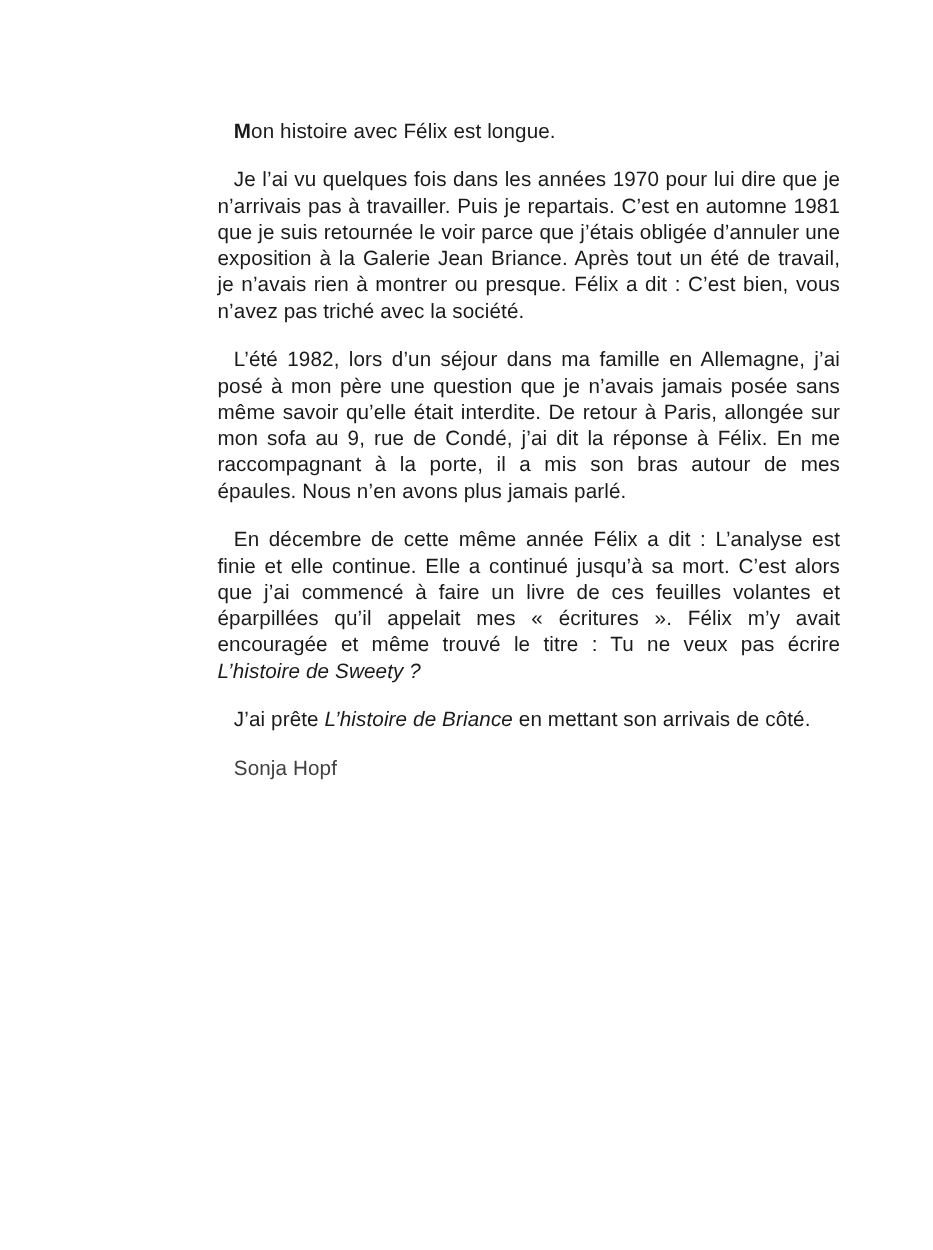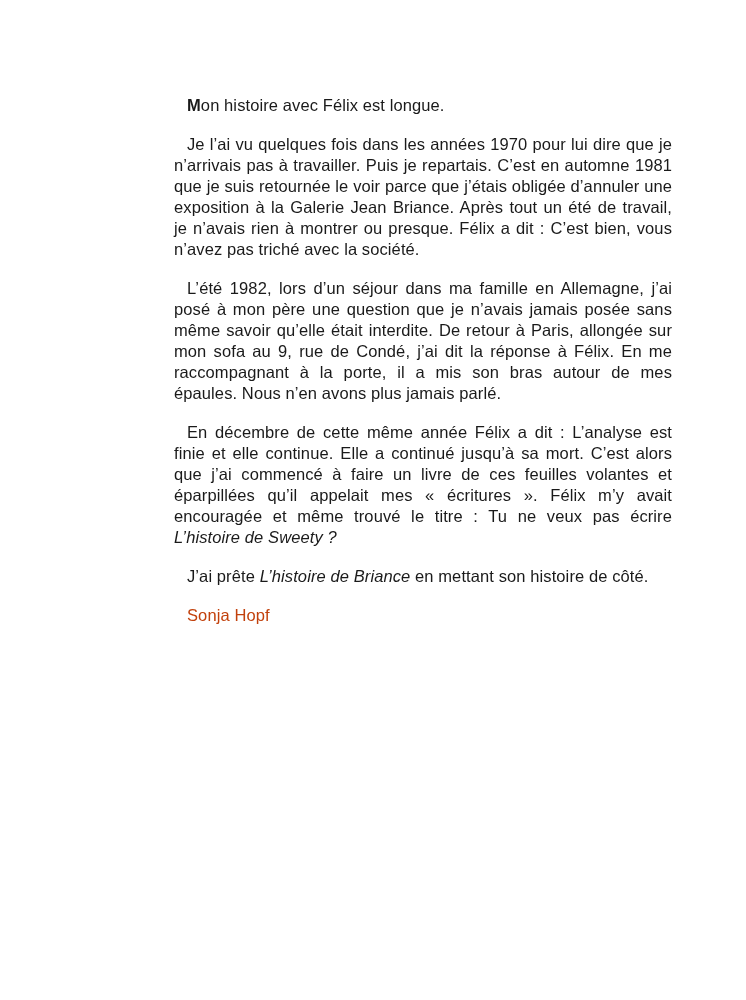--- a/index.html
+++ b/index.html
@@ -36,39 +36,39 @@
   }
   .text-block p em {
   }
   .signature {
     margin: 3px 0 0 0;
     font-size: 16.5px;
     line-height: 21px;
     text-align: right;
     text-indent: 0;
     padding-right: 12px;
-    color: #c2410c;
+    color: #404040;
   }
   .scan-artifact {
     position: absolute;
     left: 335px;
     top: 948px;
     width: 80px;
     height: 42px;
     background: #fcfcf3;
   }
 </style>
 </head>
 <body>
 
 <div class="page">
   <div class="text-block">
     <div id="paragraphs">
         <p><strong>M</strong><span>on histoire avec Félix est longue.</span></p>
         <p><span>Je l’ai vu quelques fois dans les années 1970 pour lui dire que je n’arrivais pas à travailler. Puis je repartais. C’est en automne 1981 que je suis retournée le voir parce que j’étais obligée d’annuler une exposition à la Galerie Jean Briance. Après tout un été de travail, je n’avais rien à montrer ou presque. Félix a dit : C’est bien, vous n’avez pas triché avec la société.</span></p>
         <p><span>L’été 1982, lors d’un séjour dans ma famille en Allemagne, j’ai posé à mon père une question que je n’avais jamais posée sans même savoir qu’elle était interdite. De retour à Paris, allongée sur mon sofa au 9, rue de Condé, j’ai dit la réponse à Félix. En me raccompagnant à la porte, il a mis son bras autour de mes épaules. Nous n’en avons plus jamais parlé.</span></p>
         <p><span>En décembre de cette même année Félix a dit : L’analyse est finie et elle continue. Elle a continué jusqu’à sa mort. C’est alors que j’ai commencé à faire un livre de ces feuilles volantes et éparpillées qu’il appelait mes « écritures ». Félix m’y avait encouragée et même trouvé le titre : Tu ne veux pas écrire </span><em>L’histoire de Sweety ?</em></p>
-        <p><span>J’ai prête </span><em>L’histoire de Briance</em><span> en mettant son histoire de côté.</span></p>
+        <p><span>J’ai prête </span><em>L’histoire de Briance</em><span> en mettant son arrivais de côté.</span></p>
       </div>
     <p class="signature">Sonja Hopf</p>
   </div>
   <div class="scan-artifact"></div>
 </div>
 
 </body></html>

